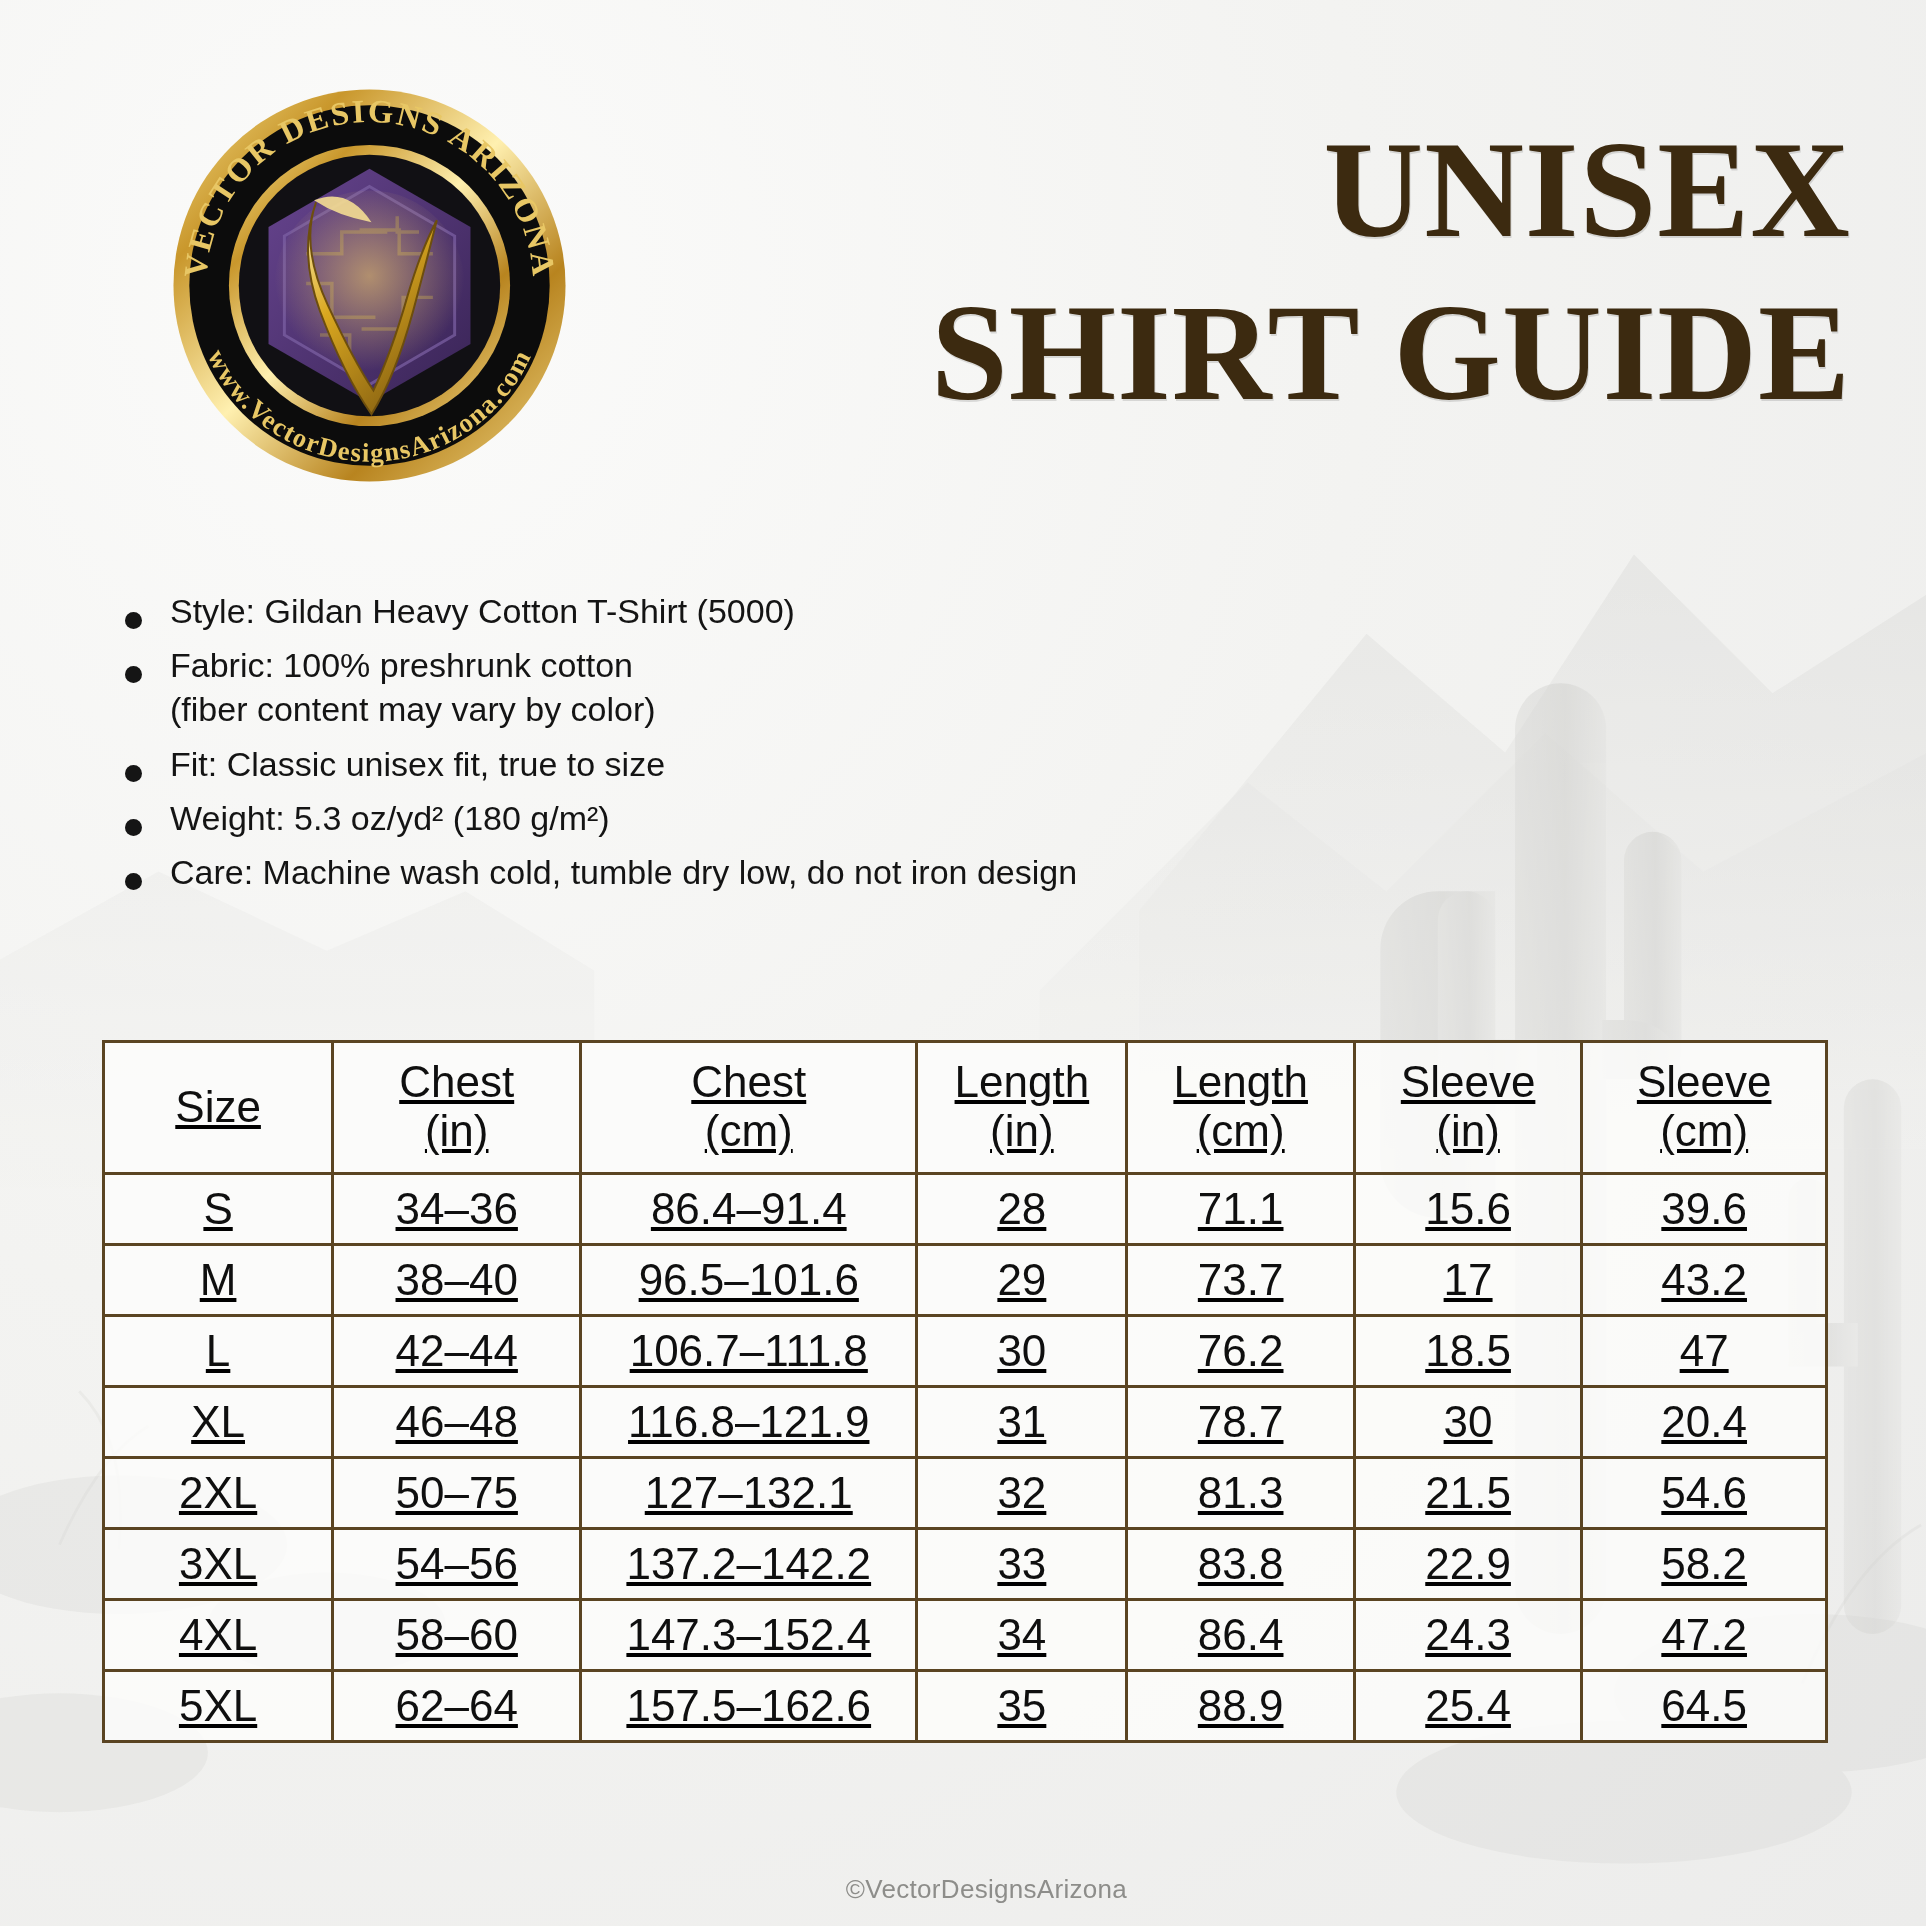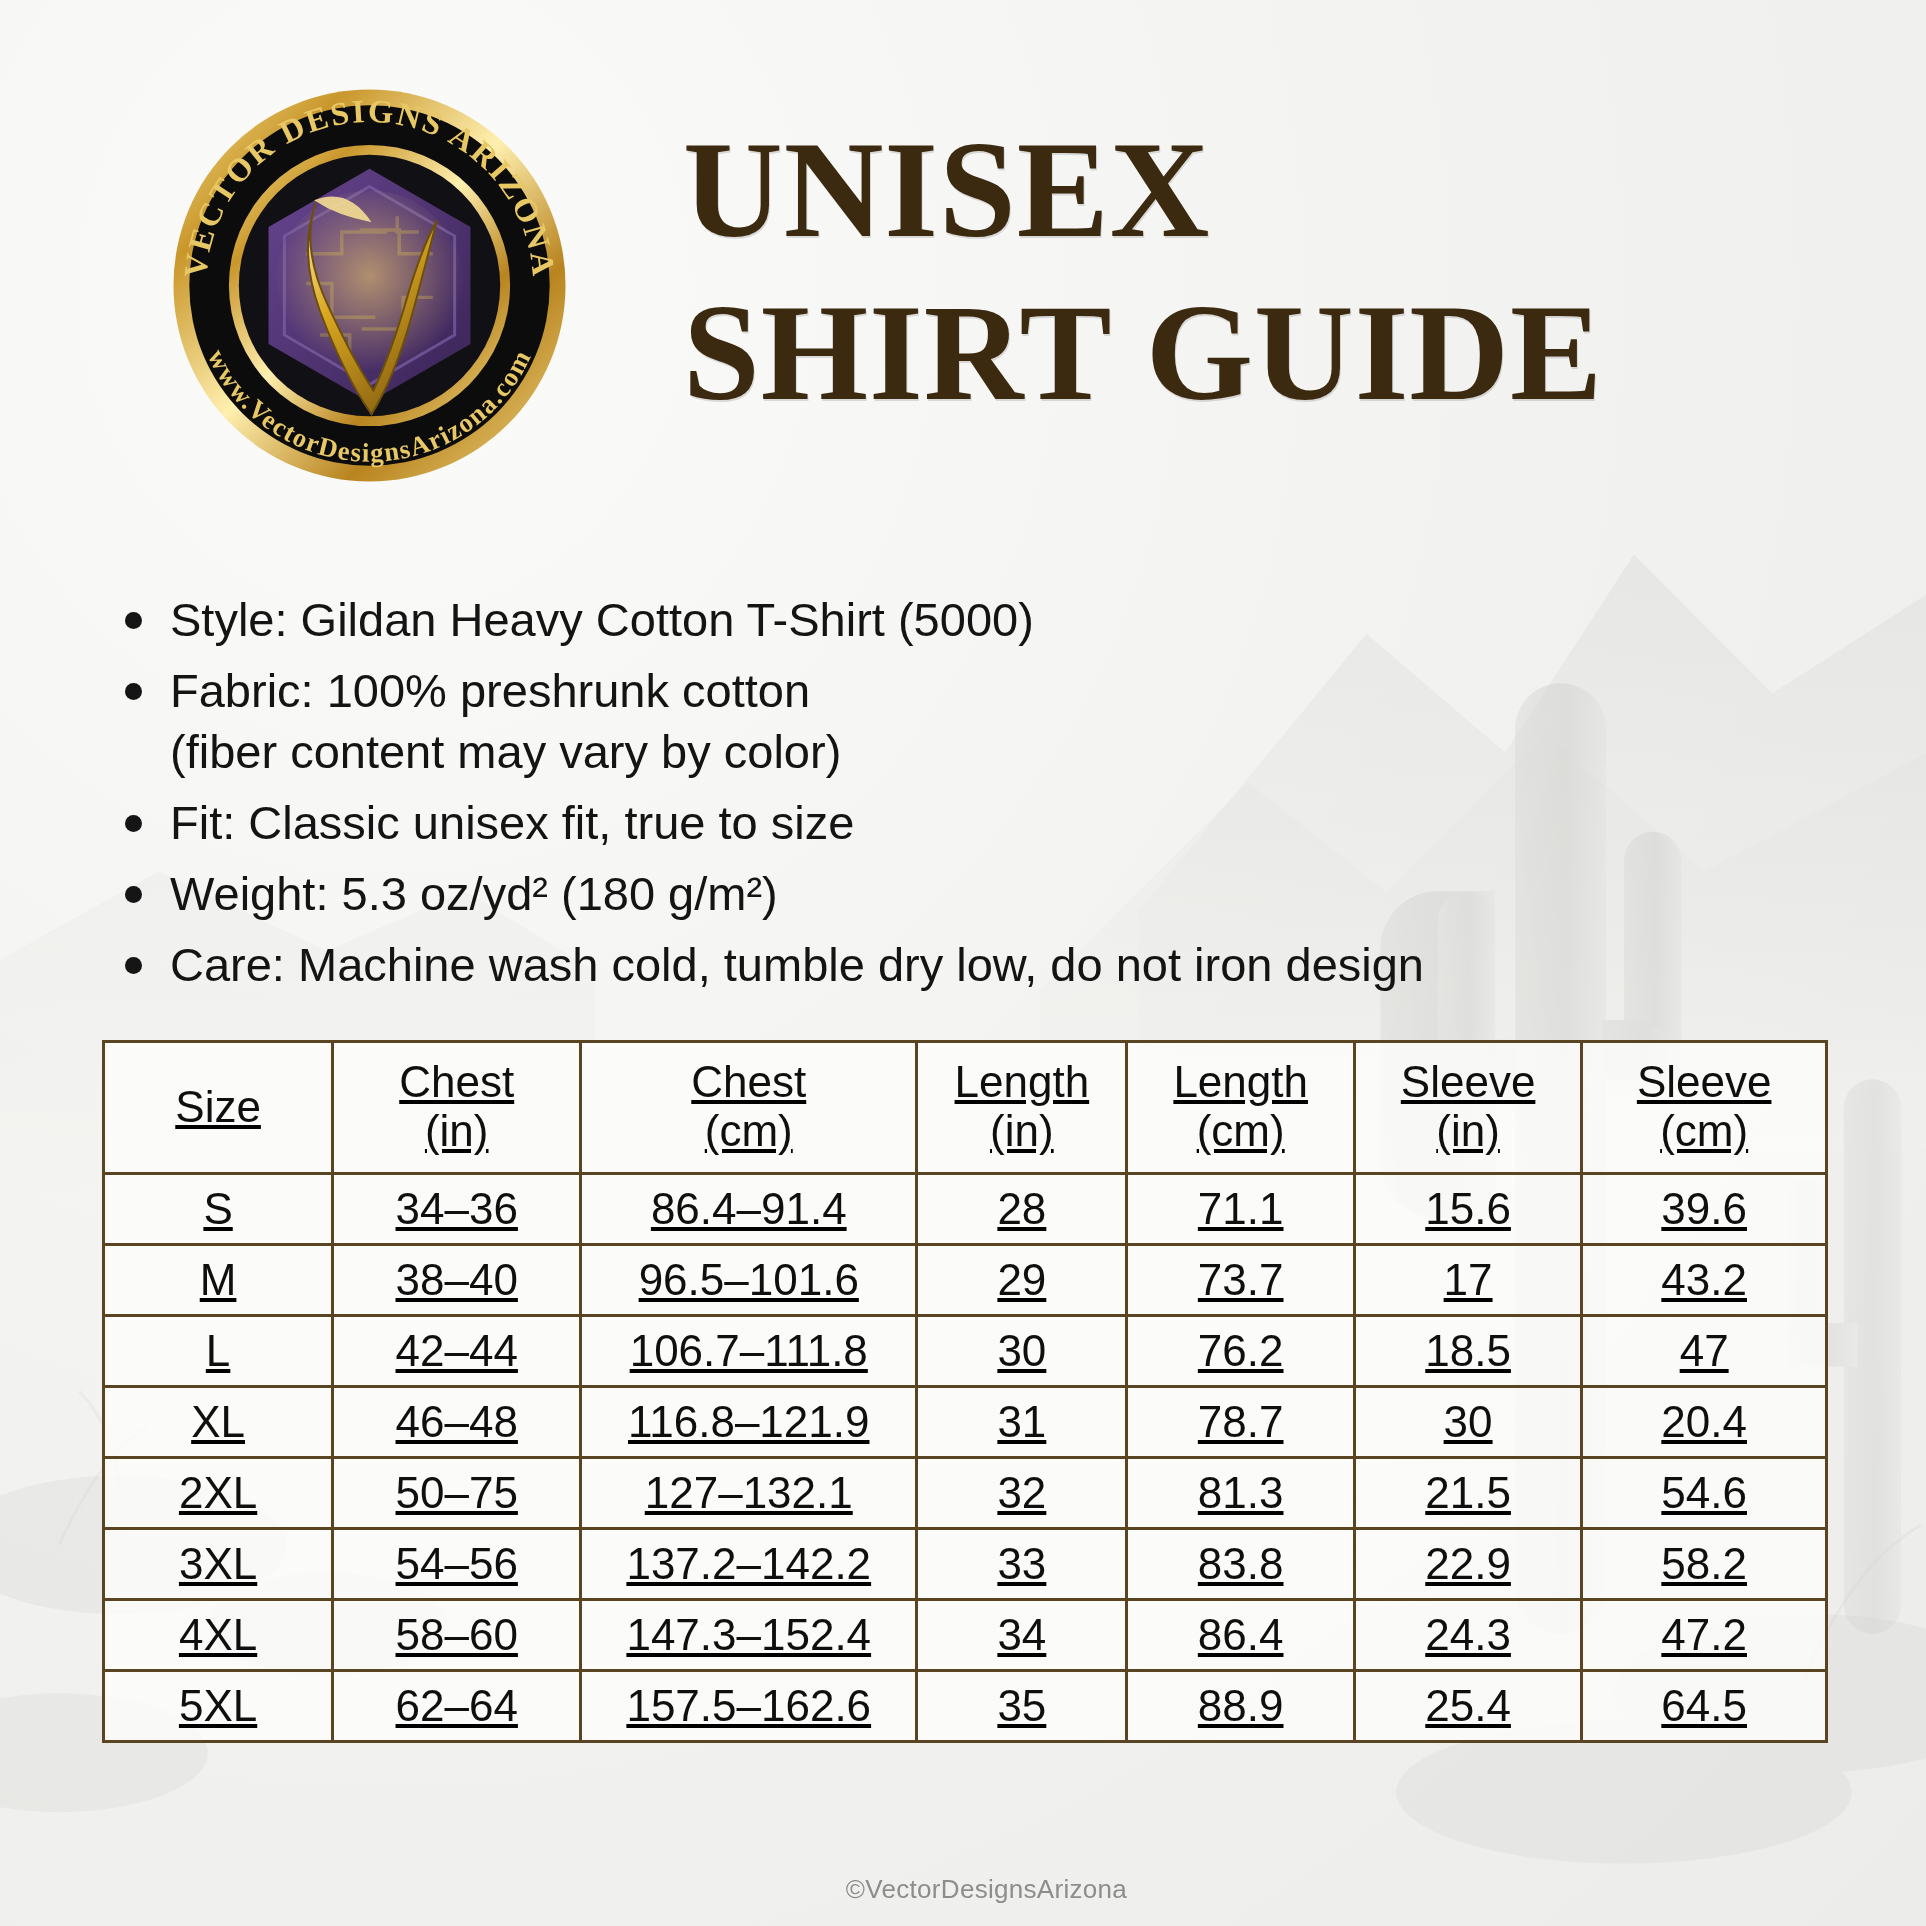--- a/index.html
+++ b/index.html
@@ -38,42 +38,42 @@
     width: 495px;
     height: 495px;
   }
 
   
   .title {
     position: absolute;
     left: 683px;
     top: 109px;
     width: 1168px;
-    text-align: left;
+    text-align: right;
     font-family: "Liberation Serif", serif;
     font-weight: bold;
     font-size: 138px;
     line-height: 1.18;
     letter-spacing: 1px;
     color: #3c2a10;
     text-shadow: 1px 2px 0 rgba(0,0,0,0.12);
   }
   .title .line2 { display: block; }
 
   
   .specs {
     position: absolute;
     left: 109px;
     top: 589px;
     width: 1742px;
     list-style: none;
     margin: 0;
     padding: 0;
     color: #141414;
-    font-size: 47px;
+    font-size: 34px;
     line-height: 1.30;
   }
   .specs li {
     position: relative;
     padding-left: 61px;
     margin-bottom: 10px;
   }
   .specs li::before {
     content: "";
     position: absolute;

